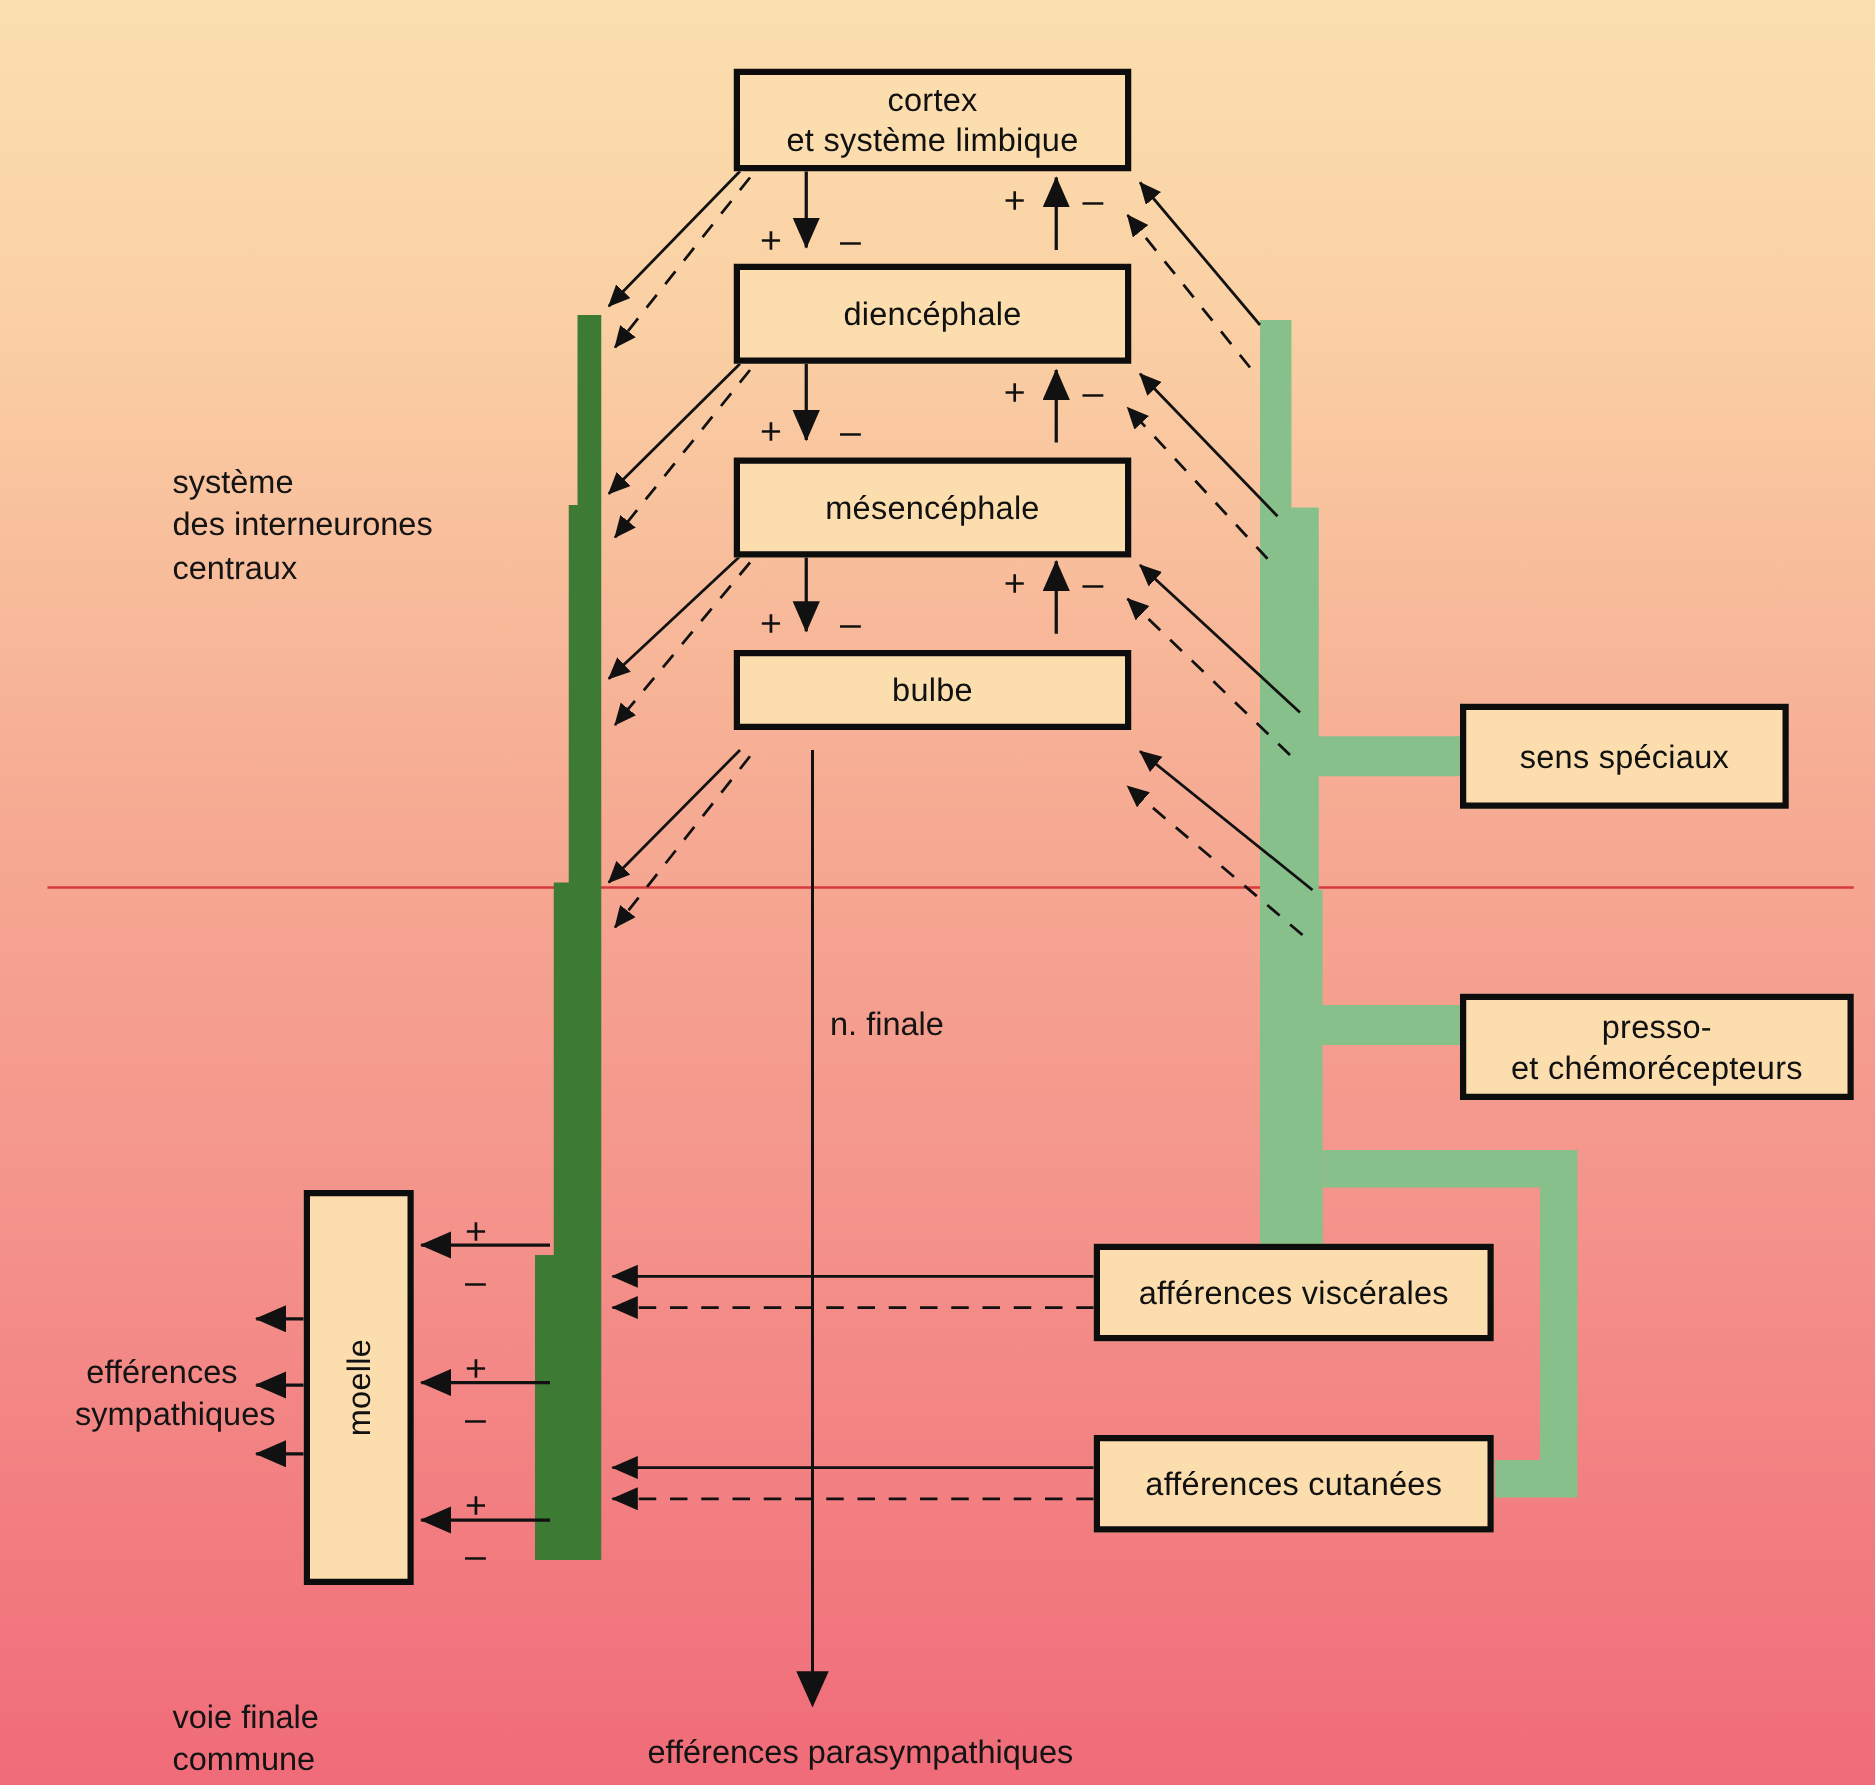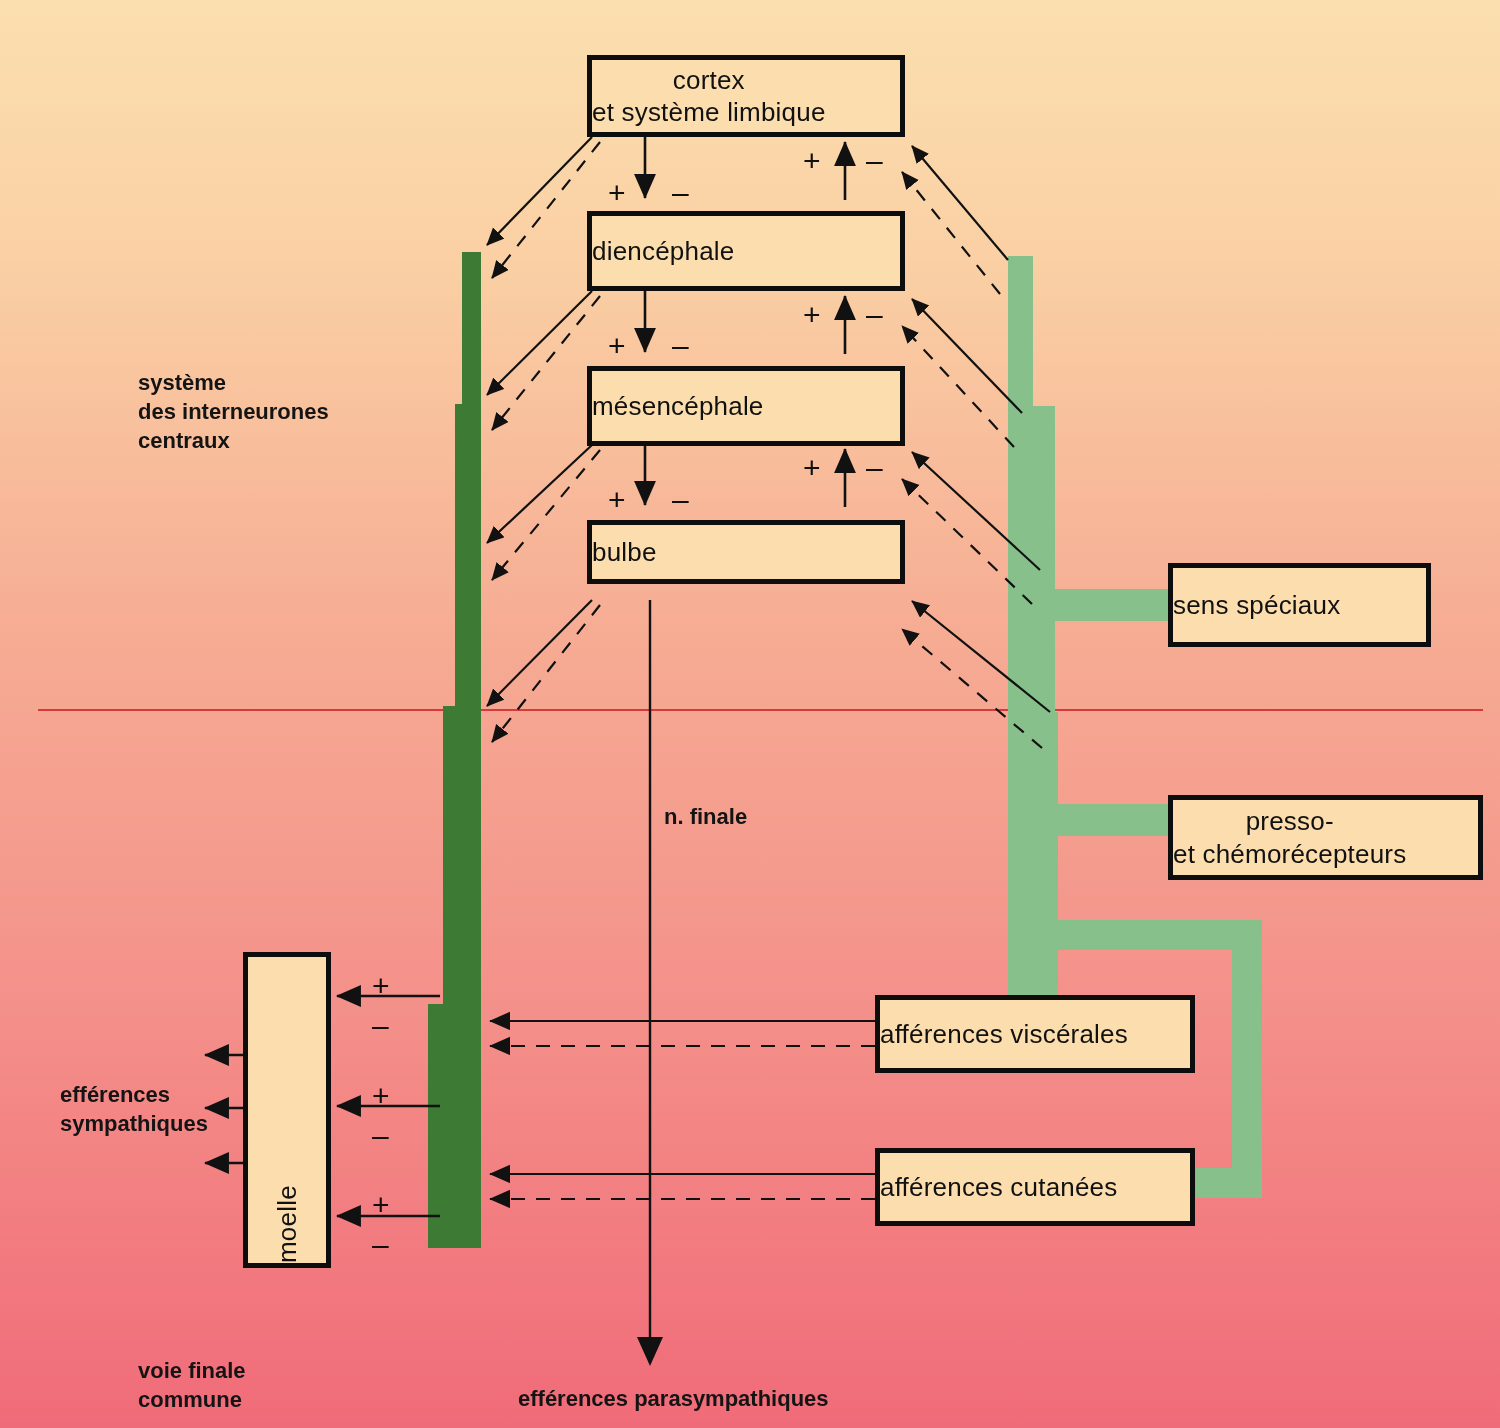--- a/index.html
+++ b/index.html
@@ -15,41 +15,40 @@
     background:linear-gradient(180deg,#fbdfae 0%,#fad0a4 18%,#f6ab93 45%,#f4938b 68%,#f27a7f 88%,#f06b79 100%);
     overflow:hidden;
   }
   svg#wires{position:absolute;left:0;top:0;width:1500px;height:1428px;}
 
   .node{
     position:absolute;
     background:#fcdeae;
     border:5px solid #0d0d0d;
     box-sizing:border-box;
-    display:flex;align-items:center;
+    display:flex;align-items:center;justify-content:center;
     text-align:center;
     color:#111;
     font-size:26px;
     line-height:1.25;
     letter-spacing:.2px;
     z-index:5;
   }
   .node.vert{
     writing-mode:vertical-rl;
     transform:rotate(180deg);
     font-size:26px;
   }
   .freetext{
     position:absolute;
     color:#141414;
-    font-size:22px;
+    font-size:26px;
     line-height:1.32;
     z-index:6;
     white-space:pre;
-    font-weight:bold;
   }
   .sign{
     position:absolute;
     color:#101010;
     font-size:30px;
     line-height:1;
     z-index:6;
     font-family:"Liberation Sans","DejaVu Sans",sans-serif;
   }
 </style>
@@ -196,21 +195,21 @@
     <span>afférences cutanées</span>
   </div>
 
   <div class="freetext" style="left:138px;top:368px;">système
 des interneurones
 centraux</div>
 
   <div class="freetext" style="left:138px;top:1356px;">voie finale
 commune</div>
 
-  <div class="freetext" style="left:60px;top:1080px;width:130px;">efférences
+  <div class="freetext" style="left:60px;top:1080px;text-align:right;width:130px;">efférences
 sympathiques</div>
 
   <div class="freetext" style="left:518px;top:1384px;">efférences parasympathiques</div>
 
   <div class="freetext" style="left:664px;top:802px;">n. finale</div>
 
   <div id="signs-layer">
       <div class="sign" style="left: 608px; top: 178px;">+</div>
       <div class="sign" style="left: 672px; top: 178px;">–</div>
       <div class="sign" style="left: 803px; top: 146px;">+</div>

